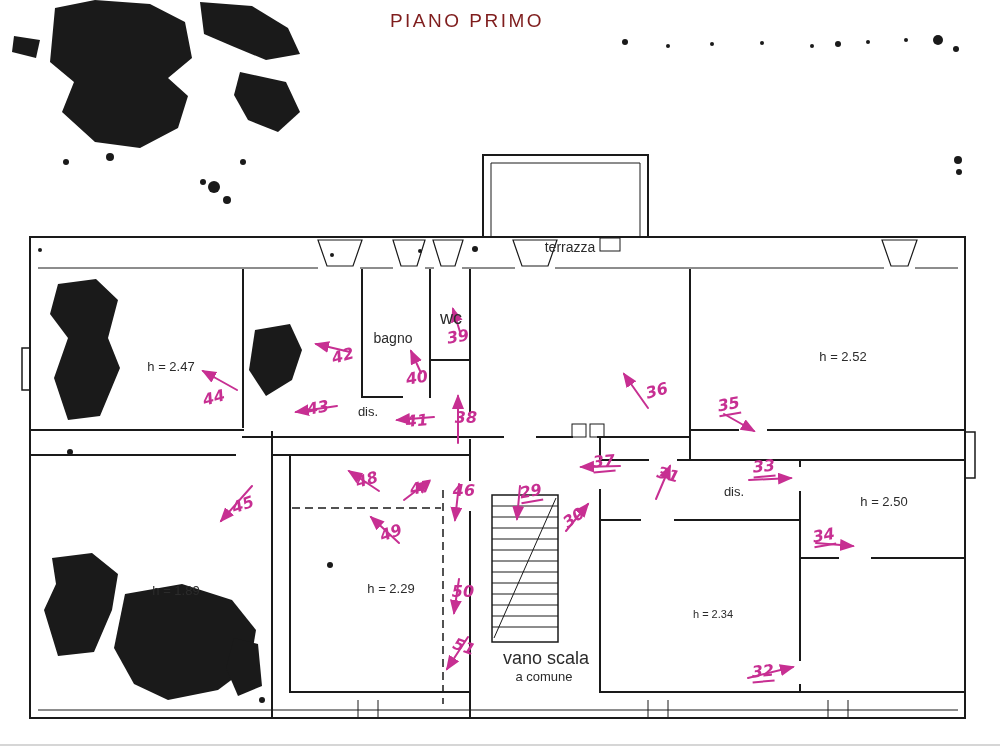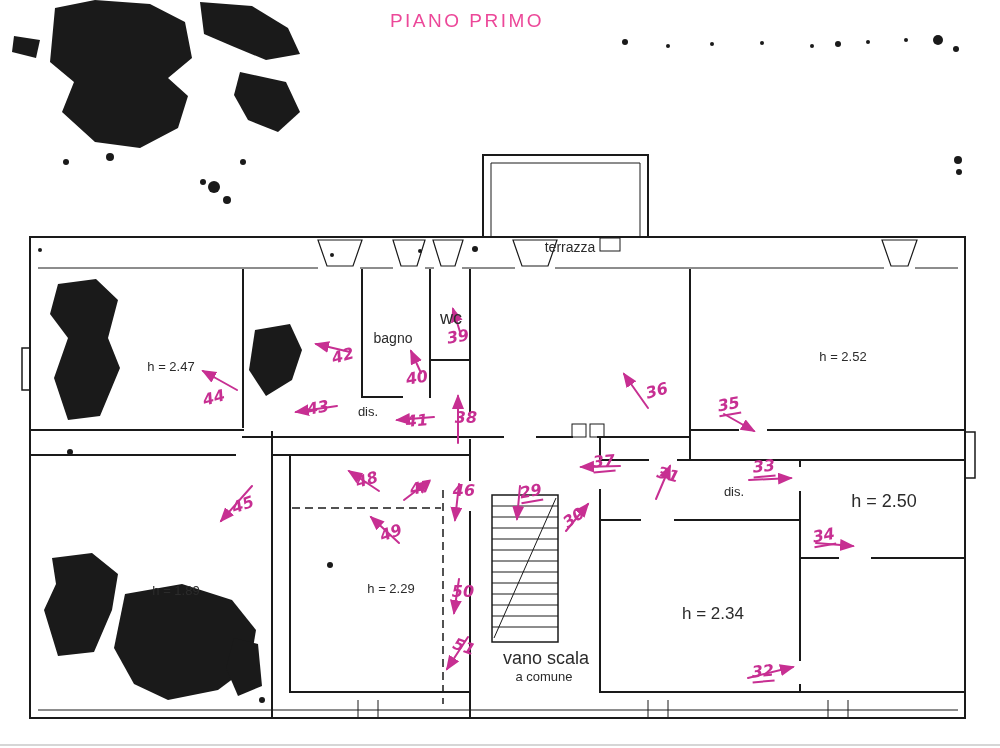--- a/index.html
+++ b/index.html
@@ -12,21 +12,21 @@
   #annot-svg { pointer-events:none; }
   .w2  { stroke:var(--ink); stroke-width:2;   fill:none; stroke-linecap:square; }
   .w15 { stroke:var(--ink); stroke-width:1.5; fill:none; }
   .w1  { stroke:var(--ink); stroke-width:1;   fill:none; }
   .win { stroke:var(--ink); stroke-width:1.2; fill:#ffffff; }
   .dash{ stroke:var(--ink); stroke-width:1.5; fill:none; stroke-dasharray:8 5; }
   .blob{ fill:var(--ink); stroke:none; }
   .scanline { stroke:#c8c8c8; stroke-width:1.5; }
   #page-title {
     position:absolute; top:10px; left:467px; transform:translateX(-50%);
-    font-size:19px; font-weight:500; letter-spacing:2.5px; color:#ec4899;
+    font-size:19px; font-weight:500; letter-spacing:2.5px; color:#7f1d1d;
     white-space:nowrap;
   }
   .room-label {
     position:absolute; transform:translate(-50%,-50%);
     color:#2b2b2b; white-space:nowrap;
   }
   .ann {
     position:absolute; transform:translate(-50%,-50%) rotate(var(--r,0deg));
     color:var(--ann); font-family:"DejaVu Sans", sans-serif;
     font-style:italic; font-weight:600; font-size:16px; line-height:1;
@@ -175,24 +175,24 @@
   <div id="page-title">PIANO PRIMO</div>
 
   <div id="labels">
       <div class="room-label" style="left: 570px; top: 212px; font-size: 14px; margin-top: 35px;">terrazza</div>
       <div class="room-label" style="left: 393px; top: 338px; font-size: 14px;">bagno</div>
       <div class="room-label" style="left: 451px; top: 318px; font-size: 18px;">wc</div>
       <div class="room-label" style="left: 368px; top: 411px; font-size: 13px;">dis.</div>
       <div class="room-label" style="left: 734px; top: 491px; font-size: 13px;">dis.</div>
       <div class="room-label" style="left: 171px; top: 366px; font-size: 13px;">h = 2.47</div>
       <div class="room-label" style="left: 843px; top: 356px; font-size: 13px;">h = 2.52</div>
-      <div class="room-label" style="left: 884px; top: 501px; font-size: 18px;">h = 2.50</div>
+      <div class="room-label" style="left: 884px; top: 501px; font-size: 13px;">h = 2.50</div>
       <div class="room-label" style="left: 176px; top: 590px; font-size: 13px;">h = 1.89</div>
       <div class="room-label" style="left: 391px; top: 588px; font-size: 13px;">h = 2.29</div>
-      <div class="room-label" style="left: 713px; top: 614px; font-size: 17px;">h = 2.34</div>
+      <div class="room-label" style="left: 713px; top: 614px; font-size: 11px;">h = 2.34</div>
       <div class="room-label" style="left: 546px; top: 658px; font-size: 18px;">vano scala</div>
       <div class="room-label" style="left: 544px; top: 676px; font-size: 13px;">a comune</div>
       <div class="ann" style="left: 214px; top: 398px; --r: -15deg;">44</div>
       <div class="ann" style="left: 343px; top: 356px; --r: -15deg;">42</div>
       <div class="ann" style="left: 417px; top: 378px; --r: -10deg;">40</div>
       <div class="ann" style="left: 458px; top: 337px; --r: -10deg;">39</div>
       <div class="ann" style="left: 318px; top: 408px; --r: -10deg;">43</div>
       <div class="ann" style="left: 417px; top: 421px; --r: -5deg;">41</div>
       <div class="ann" style="left: 466px; top: 418px; --r: 0deg;">38</div>
       <div class="ann" style="left: 657px; top: 391px; --r: -15deg;">36</div>

